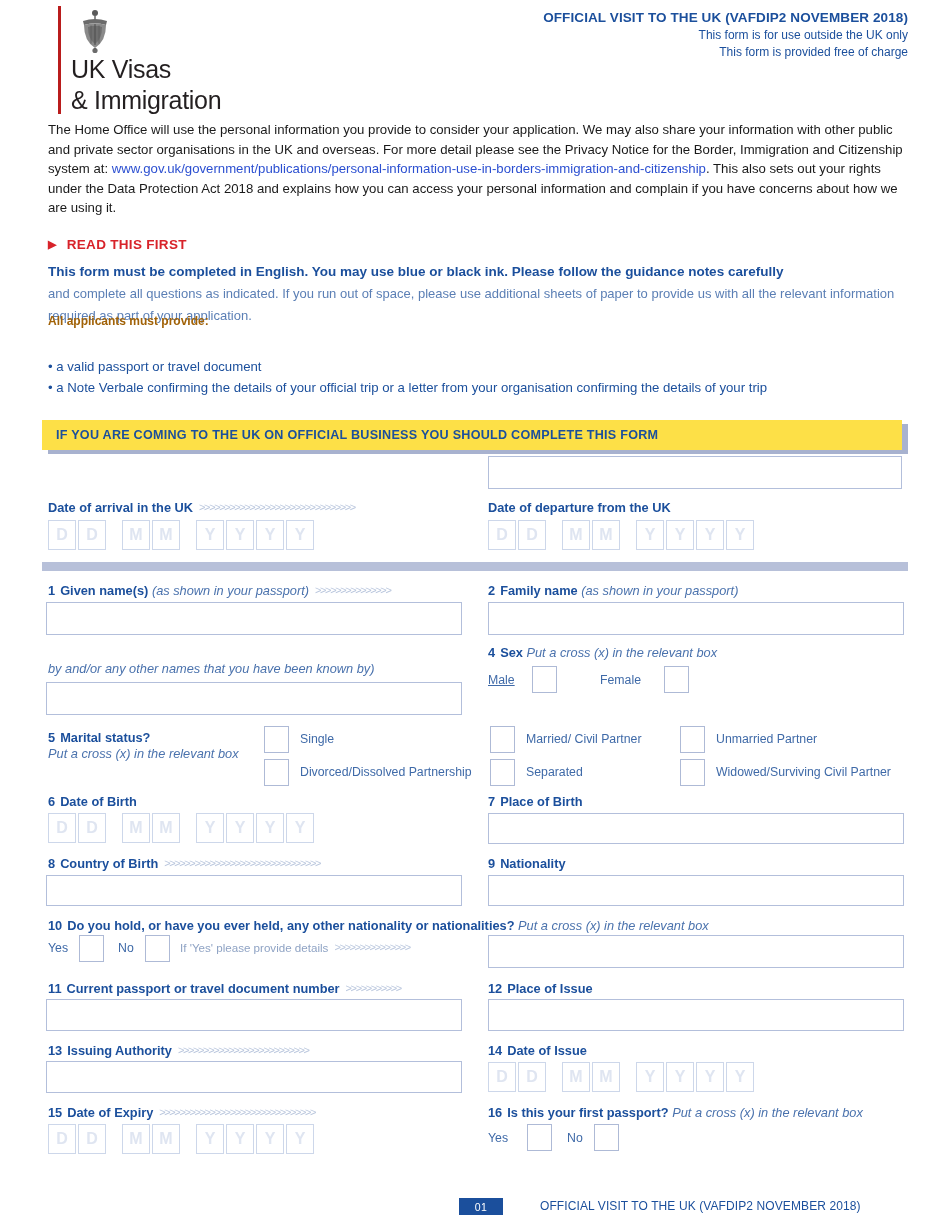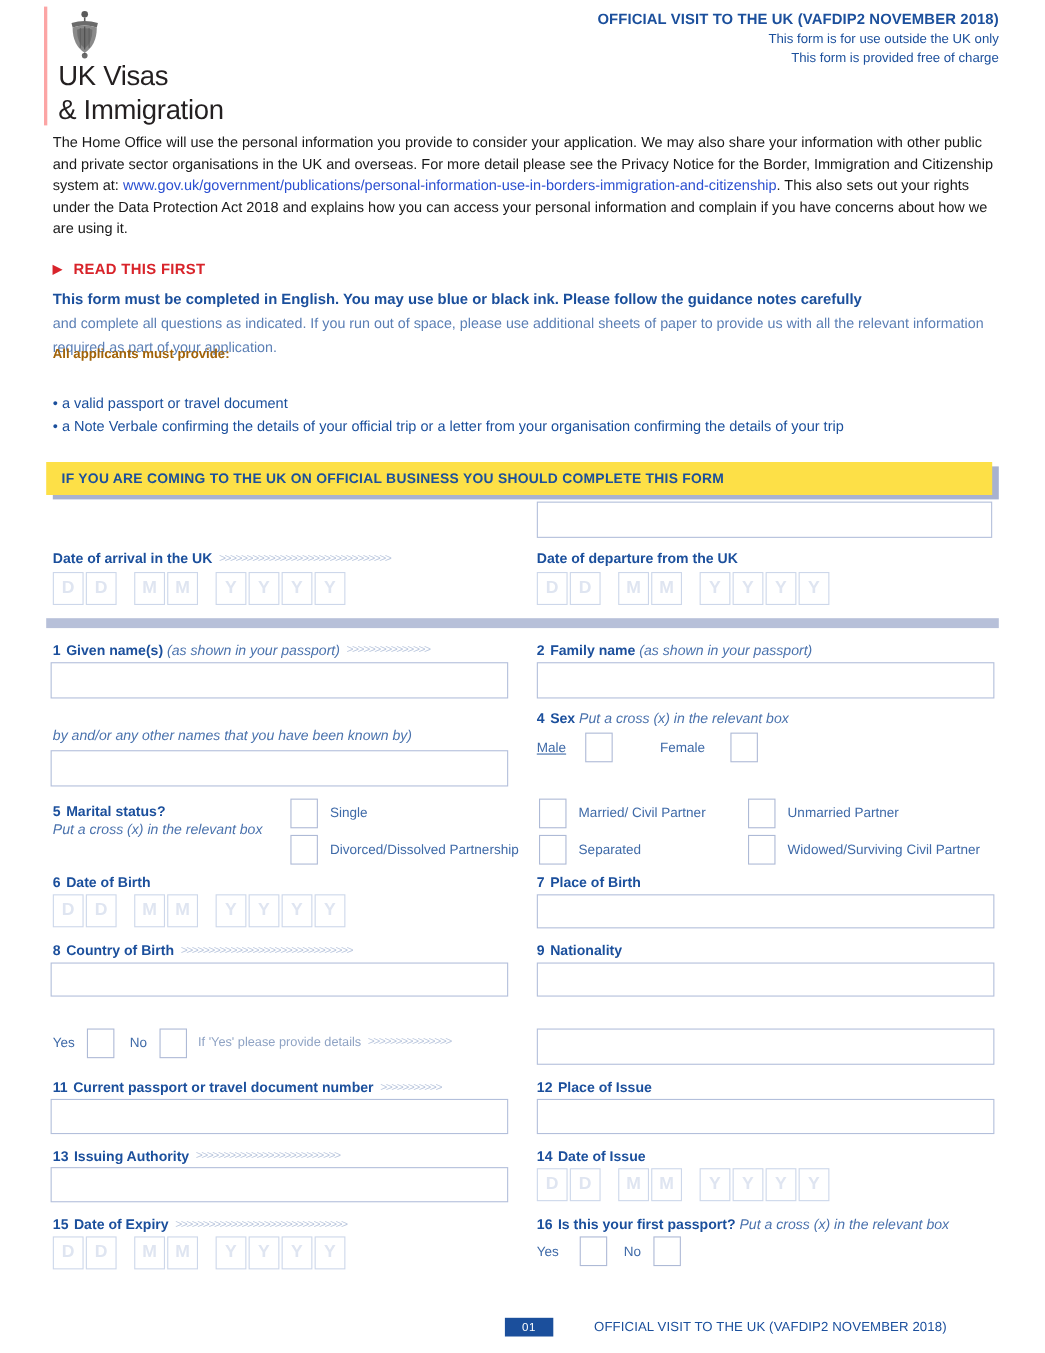--- a/index.html
+++ b/index.html
@@ -19,23 +19,23 @@
 
   
   .header {
     position: absolute;
     left: 0; top: 0;
     width: 950px;
     height: 120px;
   }
   .logo-block {
     position: absolute;
-    left: 40px; top: 6px;
+    left: 58px; top: 6px;
     width: 175px; height: 108px;
-    border-left: 3px solid #fca5a5;
+    border-left: 3px solid #b91c1c;
     padding-left: 20px;
   }
   .crown {
     position: absolute;
     left: 14px; top: 2px;
     width: 40px; height: 50px;
   }
   .logo-text {
     position: absolute;
     left: 10px; top: 48px;
@@ -395,20 +395,23 @@
   <div class="lbl" style="position:absolute;left:48px;top:856px;">
     <span class="qnum">8</span><span>Country of Birth</span><span class="dots">&gt;&gt;&gt;&gt;&gt;&gt;&gt;&gt;&gt;&gt;&gt;&gt;&gt;&gt;&gt;&gt;&gt;&gt;&gt;&gt;&gt;&gt;&gt;&gt;&gt;&gt;&gt;&gt;&gt;&gt;&gt;</span>
   </div>
   <div class="txtbox" style="left:46px;top:875px;width:416px;height:31px;"></div>
 
   <div class="lbl" style="position:absolute;left:488px;top:856px;">
     <span class="qnum">9</span><span>Nationality</span>
   </div>
   <div class="txtbox" style="left:488px;top:875px;width:416px;height:31px;"></div>
 
+  <div class="lbl" style="position:absolute;left:48px;top:918px;">
+    <span class="qnum">10</span><span>Do you hold, or have you ever held, any other nationality or nationalities?</span> <span class="it">Put a cross (x) in the relevant box</span>
+  </div>
   <div class="optlbl" style="left:48px;top:941px;">Yes</div>
   <div class="cbox" style="left:79px;top:935px;"></div>
   <div class="optlbl" style="left:118px;top:941px;">No</div>
   <div class="cbox" style="left:145px;top:935px;"></div>
   <div class="lbl" style="position:absolute;left:180px;top:941px;font-weight:normal;color:#8fa3c4;font-size:11.6px;">
     <span>If 'Yes' please provide details</span><span class="dots">&gt;&gt;&gt;&gt;&gt;&gt;&gt;&gt;&gt;&gt;&gt;&gt;&gt;&gt;&gt;</span>
   </div>
   <div class="txtbox" style="left:488px;top:935px;width:416px;height:33px;"></div>
 
   <div class="lbl" style="position:absolute;left:48px;top:981px;">

